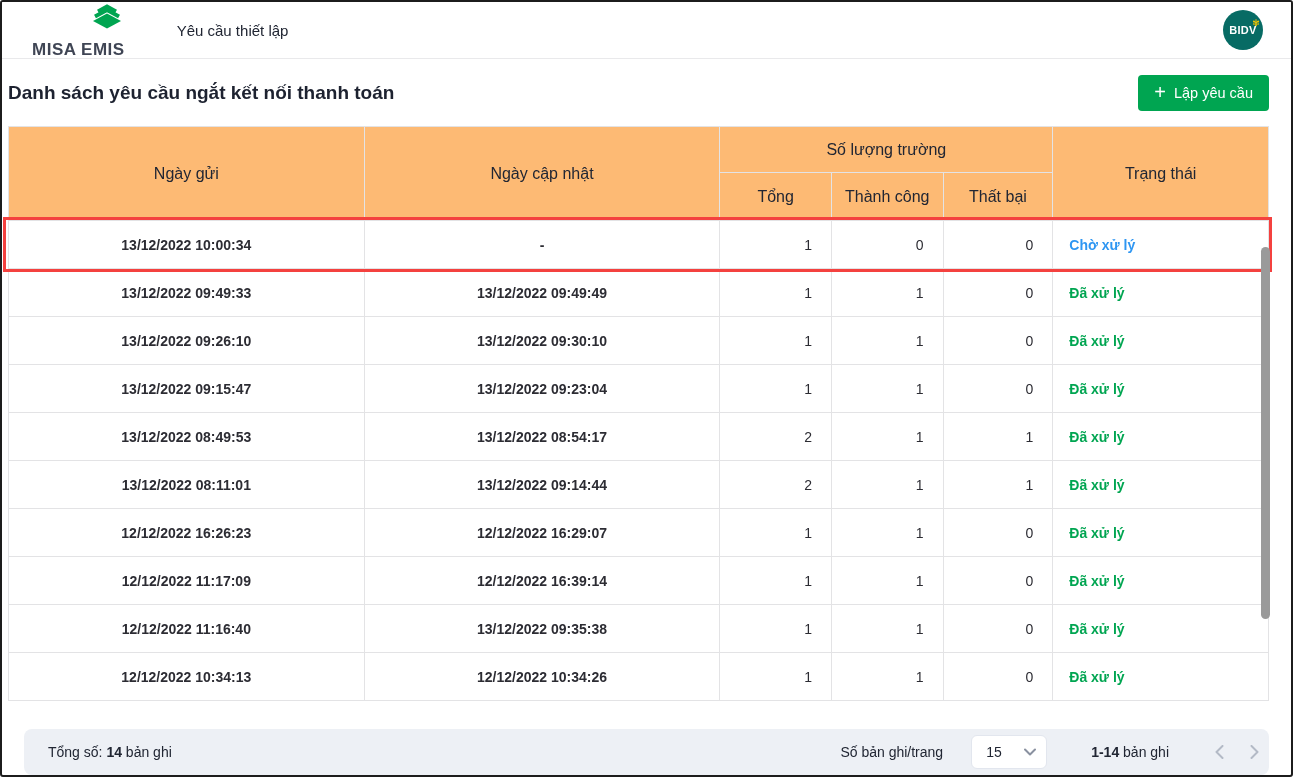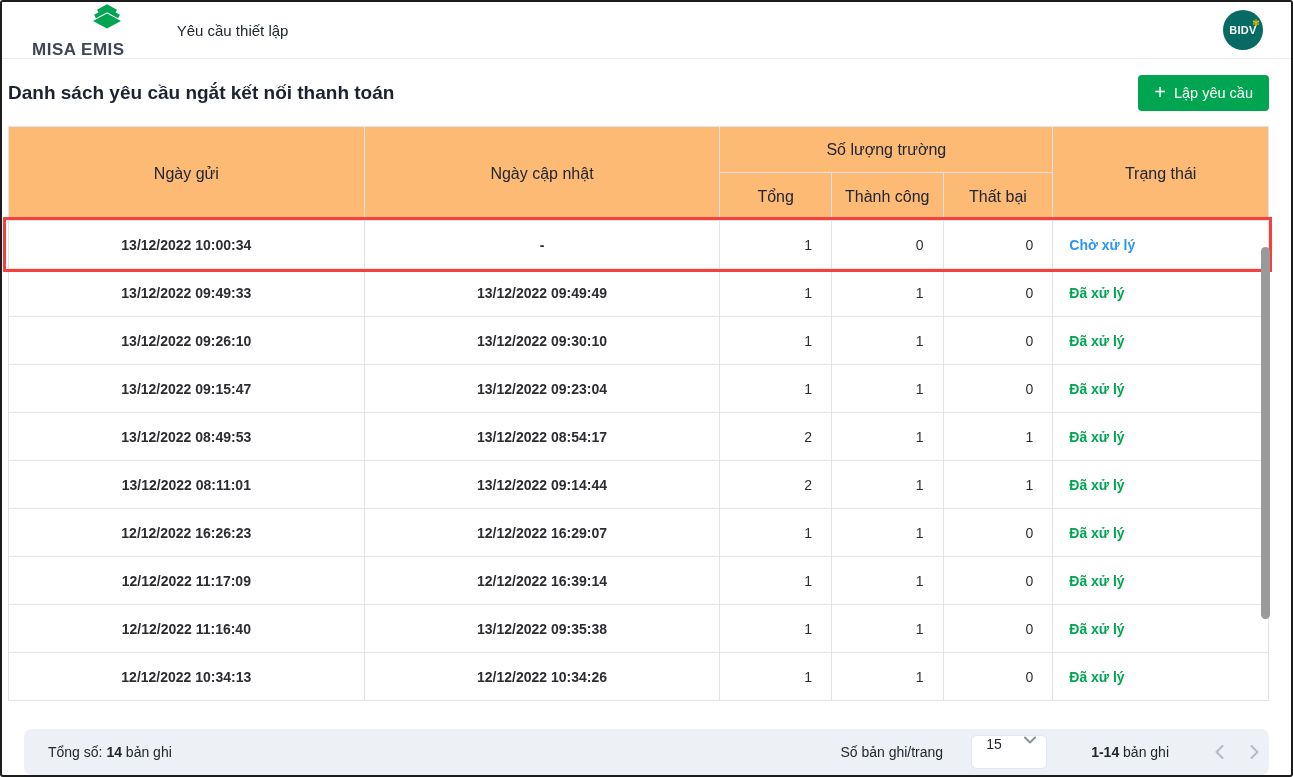--- a/index.html
+++ b/index.html
@@ -103,21 +103,21 @@
   
   .footer-bar{
     margin:13px 22px 0 22px;height:46px;flex:0 0 46px;
     background:var(--footer-bg);border-radius:8px;
     display:flex;align-items:center;justify-content:space-between;
     padding:0 10px 0 24px;font-size:14px;color:var(--text-dark);
   }
   .footer-left b, .range b{font-weight:bold;}
   .footer-right{display:flex;align-items:center;gap:28px;}
   .per-page-select{
-    display:flex;justify-content:space-between;
+    display:flex;align-items:center;justify-content:space-between;
     width:76px;height:34px;background:#fff;
     border:1px solid #e2e6ee;border-radius:6px;
     padding:0 10px 0 14px;cursor:pointer;color:var(--text-dark);
   }
   .chev{stroke:#8a91a0;stroke-width:2;fill:none;stroke-linecap:round;stroke-linejoin:round;}
   .range{margin-left:16px;}
   .pager{display:flex;align-items:center;gap:26px;margin-left:18px;}
   .pager .nav{cursor:pointer;display:flex;align-items:center;}
   .pager svg{stroke:#b3bac6;stroke-width:2;fill:none;stroke-linecap:round;stroke-linejoin:round;}
 </style>

